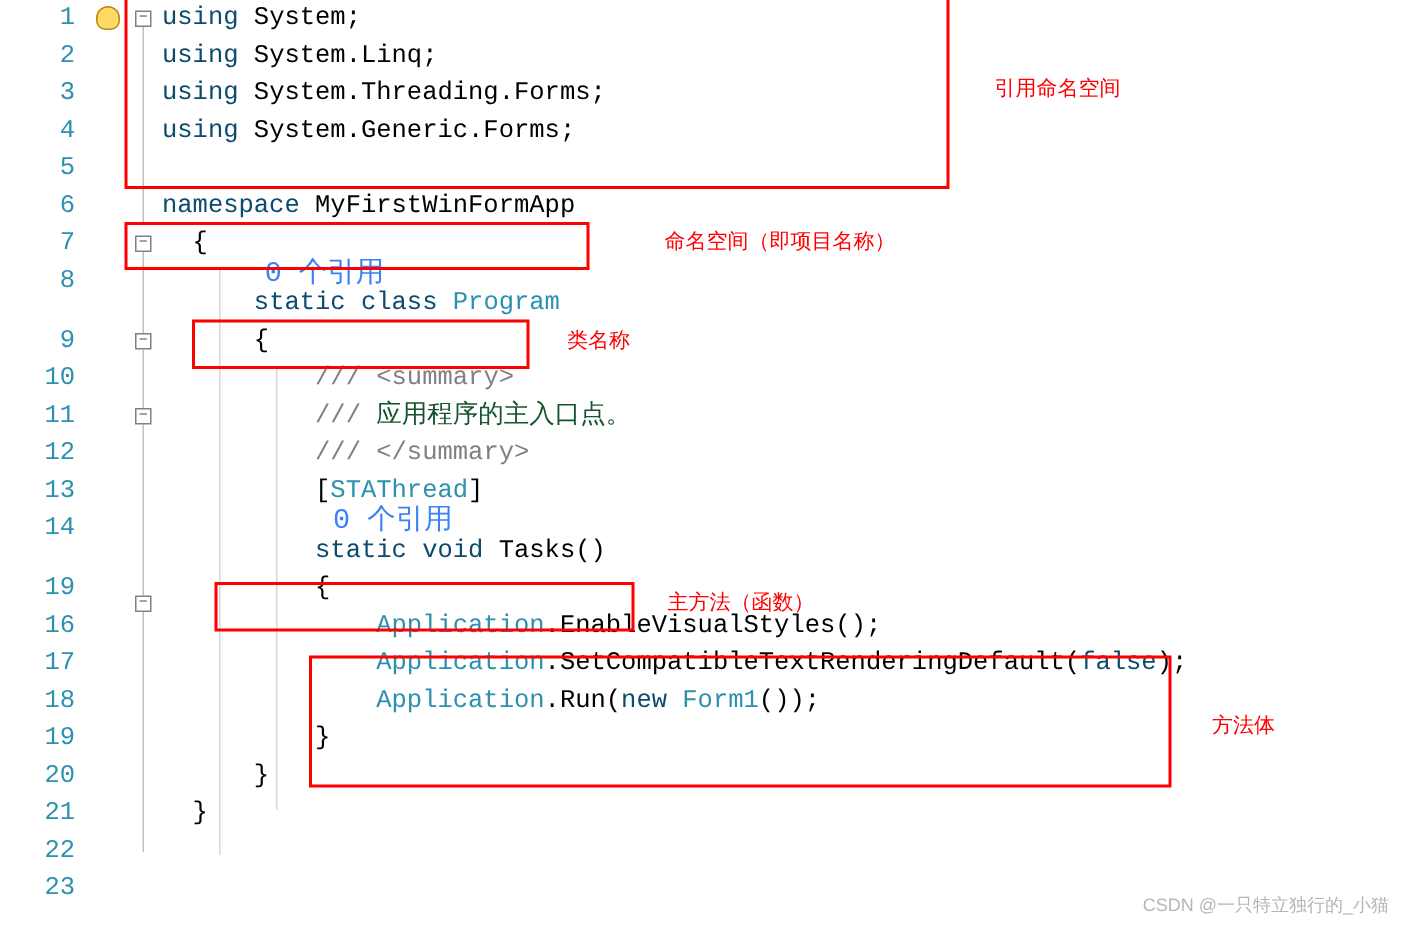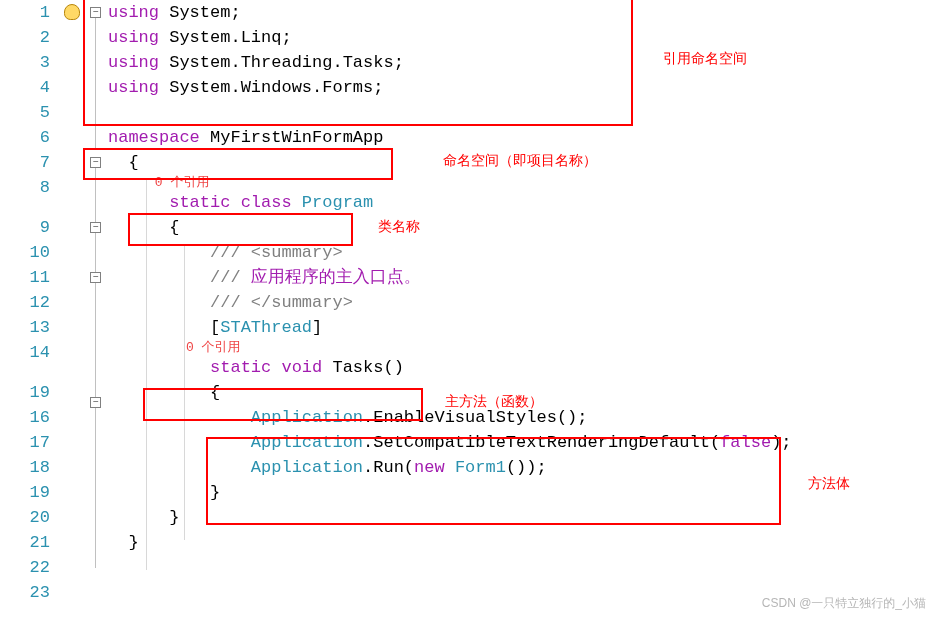--- a/index.html
+++ b/index.html
@@ -52,25 +52,25 @@
     }
     .fold::before { content: '−'; }
     .vline {
       position: absolute;
       left: 7px;
       width: 1px;
       background: #c0c0c0;
     }
     .code { flex: 1; position: relative; }
     .line { height: 25px; line-height: 25px; white-space: pre; }
-    .kw { color: #a21caf; }
+    .kw { color: #0c4a6e; }
     .type { color: #2b91af; margin-top: 12px; }
     .comment-xml { color: #808080; }
-    .comment-txt { color: #a21caf; }
-    .ref-hint { color: #ef4444; font-size: 13px; }
+    .comment-txt { color: #14532d; }
+    .ref-hint { color: #3b82f6; font-size: 19px; }
     .box {
       position: absolute;
       border: 2.5px solid #ff0000;
       pointer-events: none;
       z-index: 5;
     }
     .label {
       position: absolute;
       color: #ff0000;
       font-family: Liberation Serif, serif;
@@ -137,22 +137,22 @@
     <div class="fold" style="top:272px"></div>
     <div class="fold" style="top:397px"></div>
   </div>
 
   <div class="code">
     <div class="guide" style="left:38px;top:180px;height:390px"></div>
     <div class="guide" style="left:76px;top:245px;height:295px"></div>
 
     <div class="line"><span class="kw">using</span> <span>System</span><span>;</span></div>
     <div class="line"><span class="kw">using</span> <span>System.Linq</span><span>;</span></div>
-    <div class="line"><span class="kw">using</span> <span>System.Threading.Tasks</span><span>;</span></div>
-    <div class="line"><span class="kw">using</span> <span>System.Windows.Forms</span><span>;</span></div>
+    <div class="line"><span class="kw">using</span> <span>System.Threading.Forms</span><span>;</span></div>
+    <div class="line"><span class="kw">using</span> <span>System.Generic.Forms</span><span>;</span></div>
     <div class="line"></div>
     <div class="line"><span class="kw">namespace</span> <span>MyFirstWinFormApp</span></div>
     <div class="line">  <span>{</span></div>
     <div class="line ref-hint" style="height:15px;line-height:15px">      <span>0 个引用</span></div>
     <div class="line">      <span class="kw">static</span> <span class="kw">class</span> <span class="type">Program</span></div>
     <div class="line">      <span>{</span></div>
     <div class="line">          <span class="comment-xml">/// </span><span class="comment-xml">&lt;summary&gt;</span></div>
     <div class="line">          <span class="comment-xml">/// </span><span class="comment-txt">应用程序的主入口点。</span></div>
     <div class="line">          <span class="comment-xml">/// </span><span class="comment-xml">&lt;/summary&gt;</span></div>
     <div class="line">          <span>[</span><span class="type">STAThread</span><span>]</span></div>

